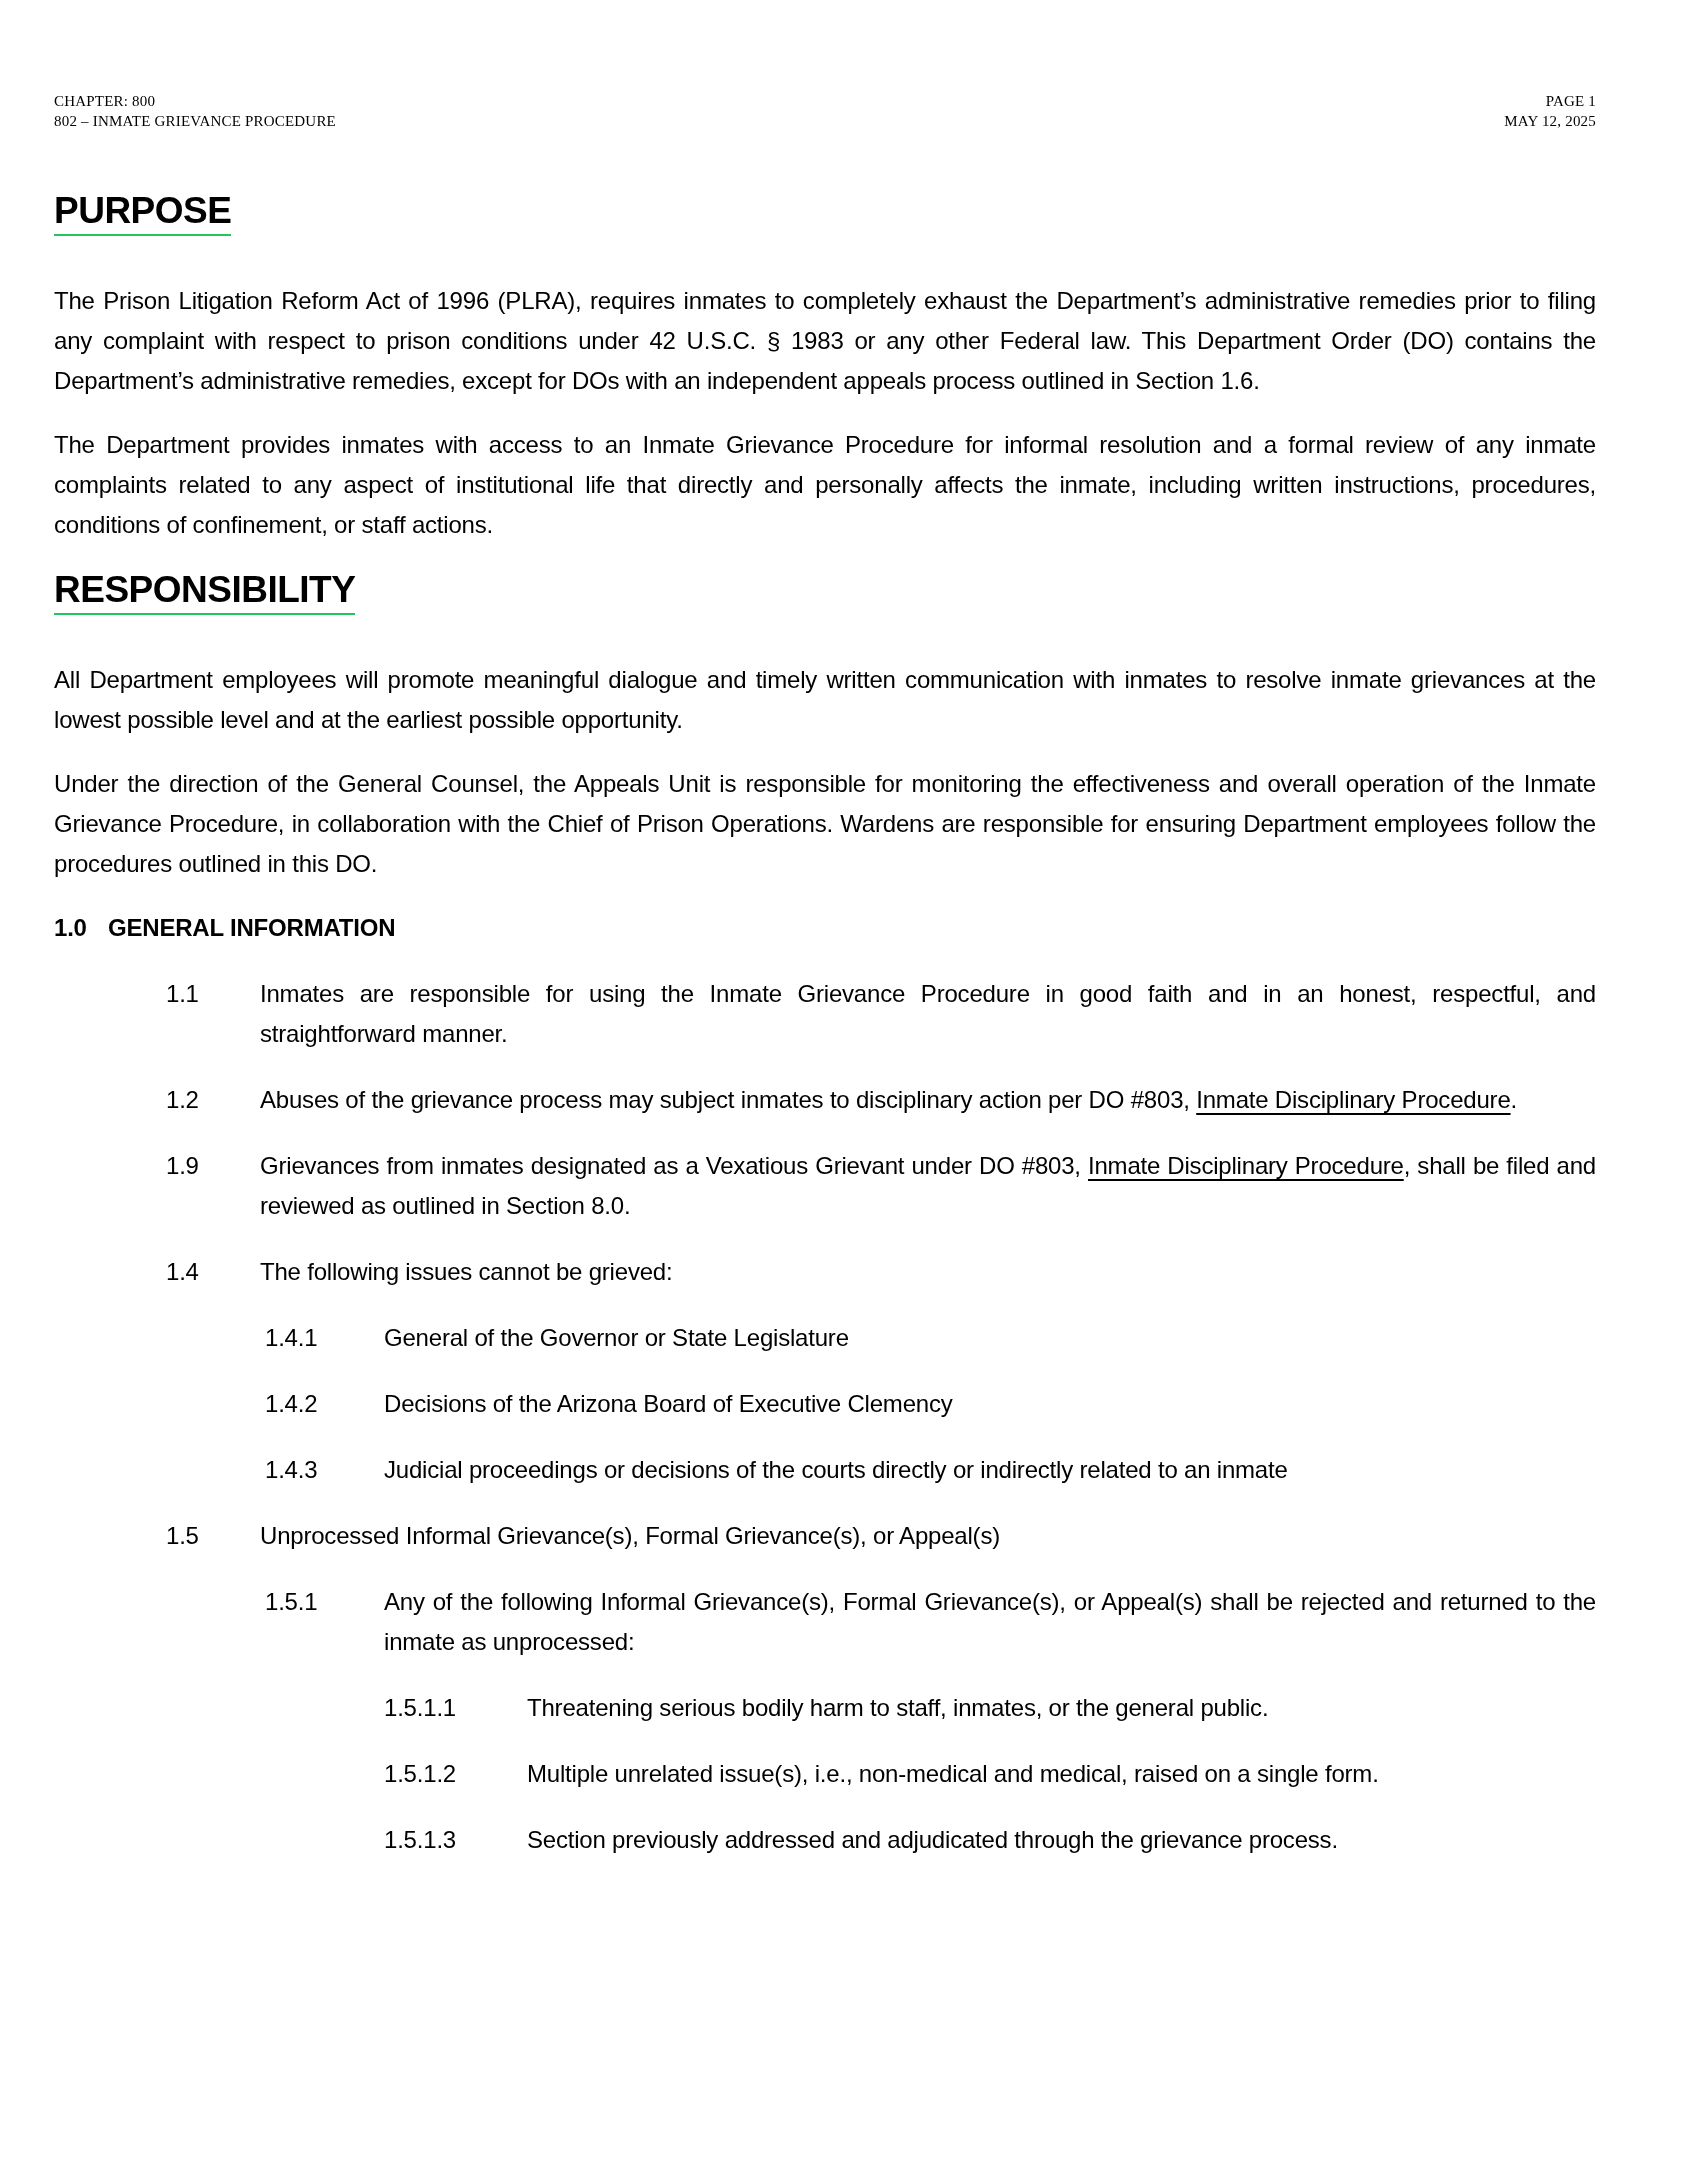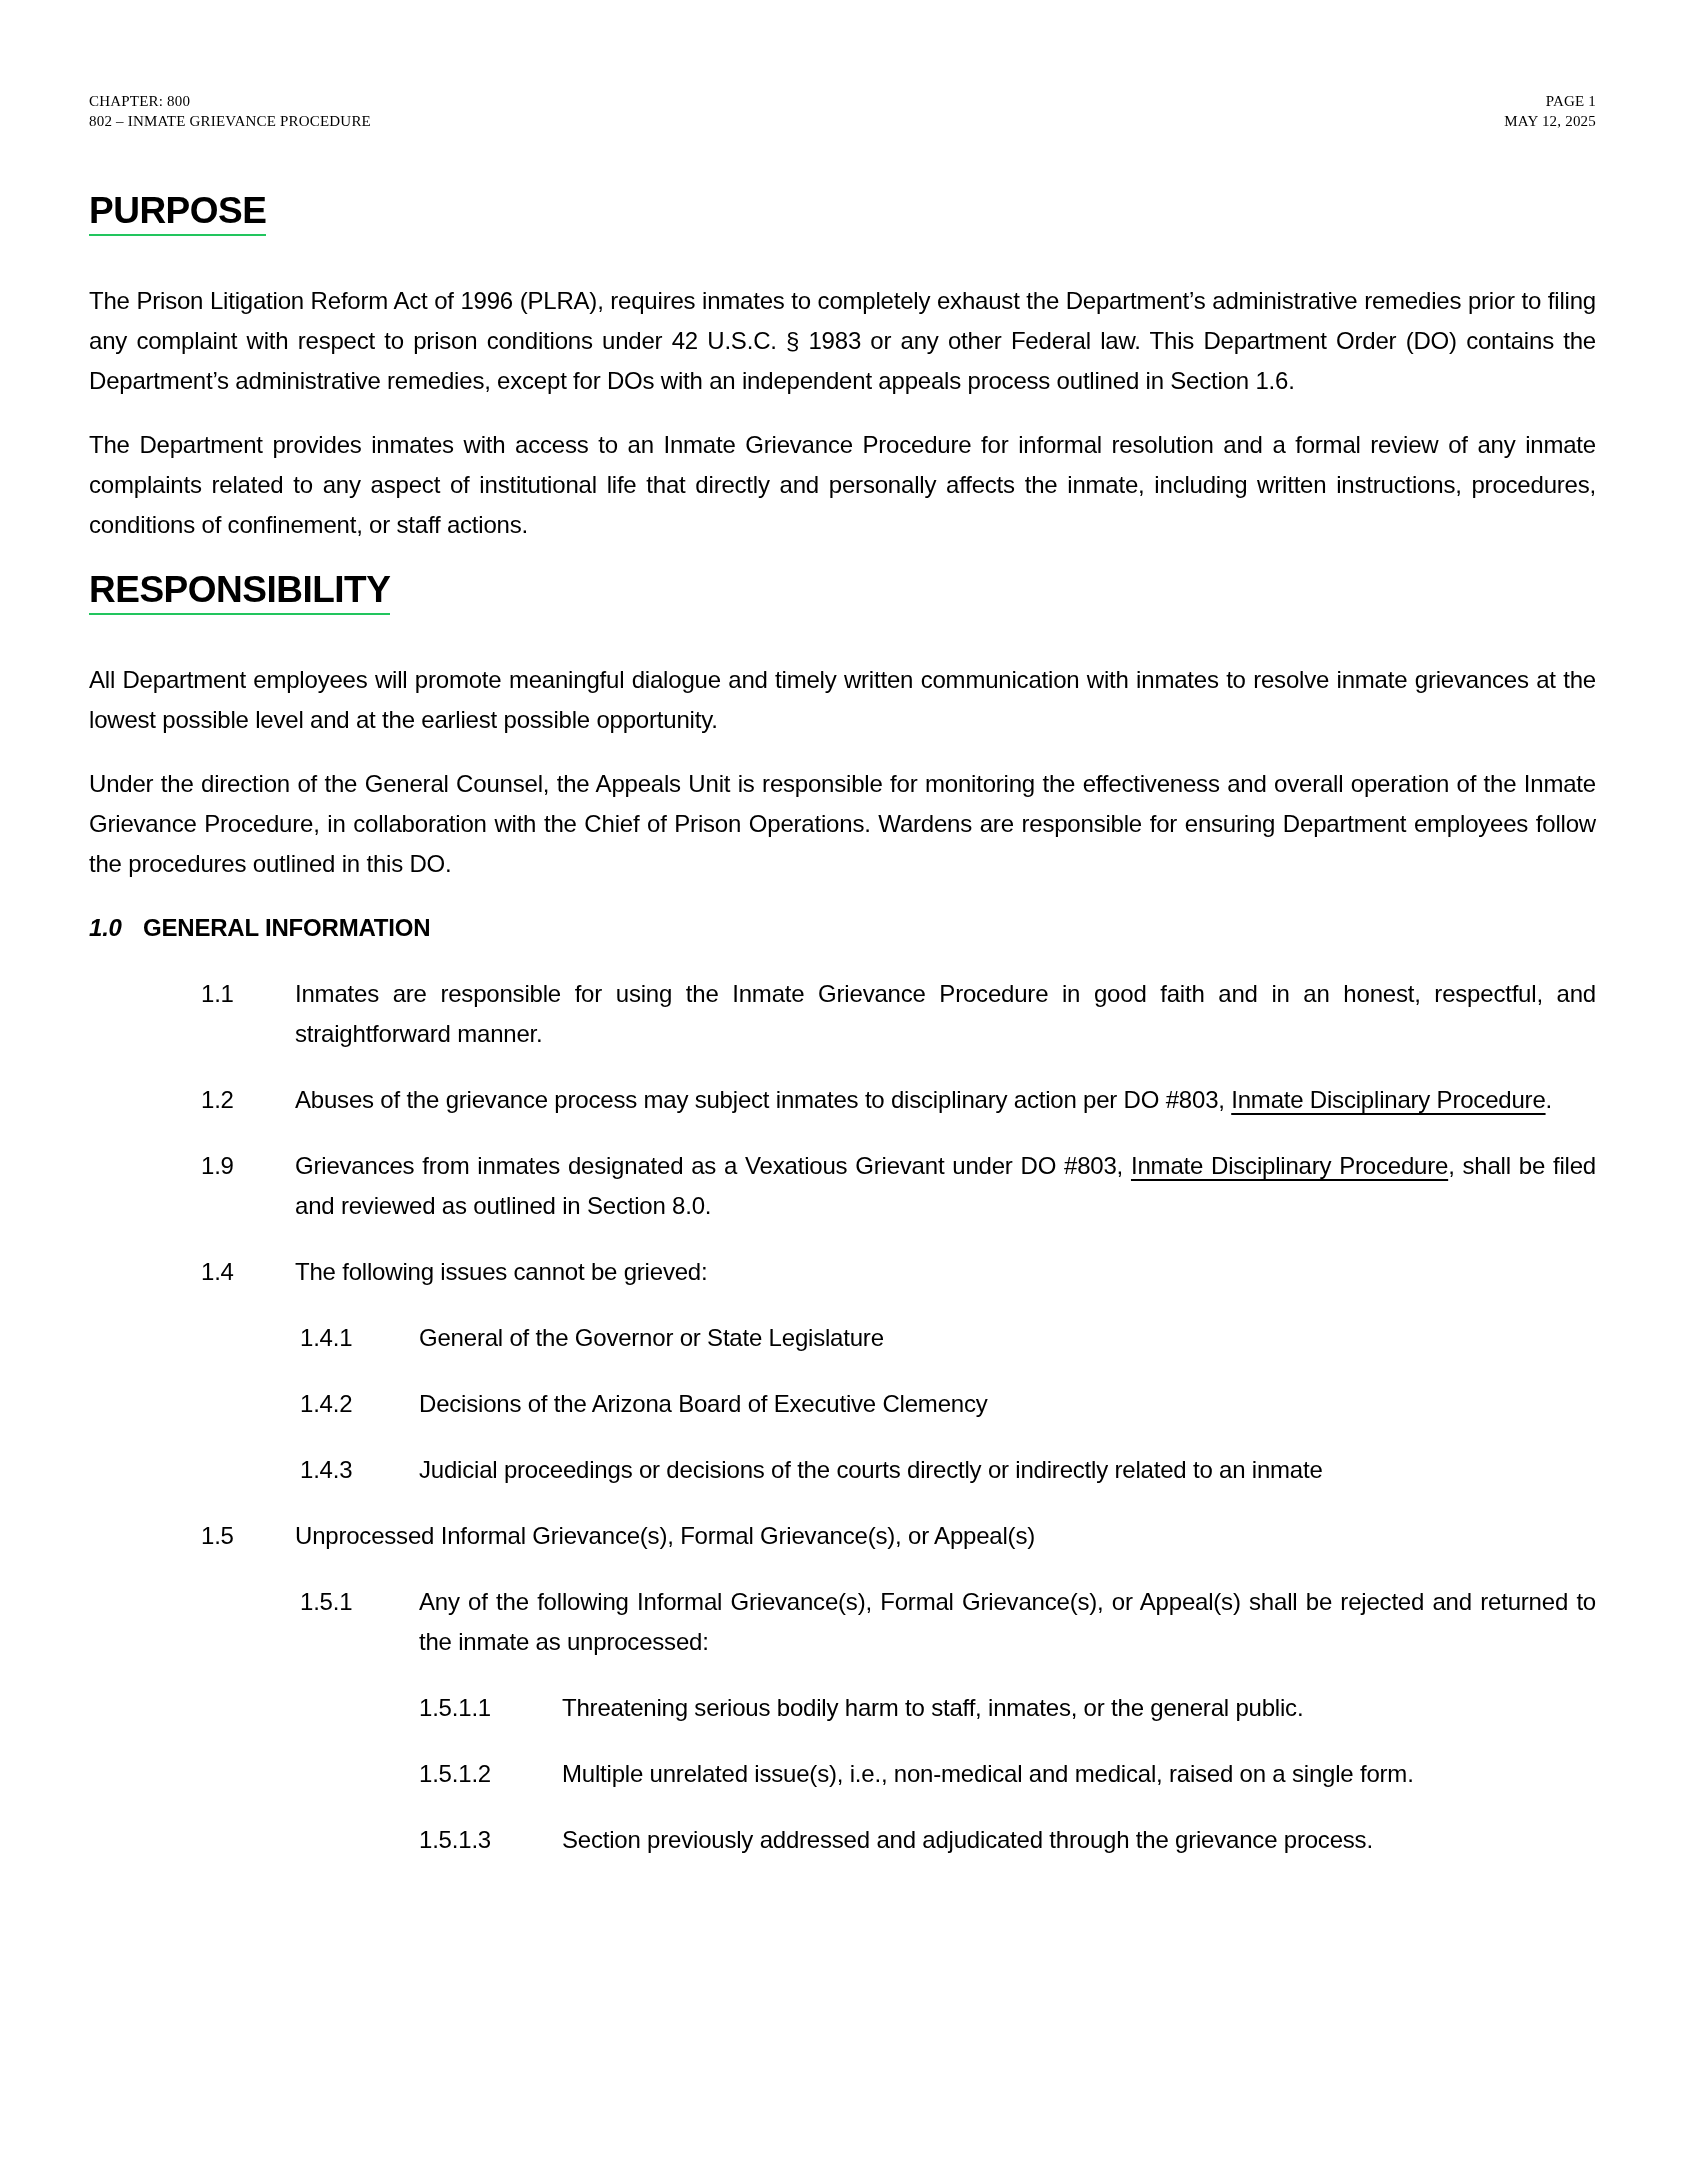--- a/index.html
+++ b/index.html
@@ -1,21 +1,21 @@
 <!DOCTYPE html>
 <html><head>
 <meta charset="utf-8">
 <style>
   html,body { margin:0; padding:0; background:#ffffff; }
   .page {
     position: relative;
     width: 1683px;
     height: 2178px;
     box-sizing: border-box;
-    padding: 91px 87px 0 89px;
+    padding: 91px 87px 0 54px;
     background: #ffffff;
     color: #000000;
     font-family: "Liberation Sans", sans-serif;
     font-size: 24px;
     line-height: 40px;
     letter-spacing: -0.2px;
     overflow: hidden;
   }
   .doc-header {
     display: flex;
@@ -41,21 +41,21 @@
     border-bottom: 2px solid #22c55e;
     padding-bottom: 2px;
   }
   p.body-p {
     margin: 0 0 24px 0;
     text-align: justify;
   }
   .item { display: flex; margin: 0 0 26px 0; }
   .item .num { flex: 0 0 auto; }
   .item .txt { flex: 1 1 auto; text-align: justify; }
-  .lvl1 .num { width: 54px; font-style: italic; }
+  .lvl1 .num { width: 54px; }
   .lvl2 { margin-left: 112px; } .lvl2 .num { width: 94px; }
   .lvl3 { margin-left: 211px; } .lvl3 .num { width: 119px; }
   .lvl4 { margin-left: 330px; } .lvl4 .num { width: 143px; }
   .bold { font-weight: 700; }
   .ref {
     text-decoration: underline;
     text-decoration-thickness: 2px;
     text-underline-offset: 5px;
   }
 </style>

